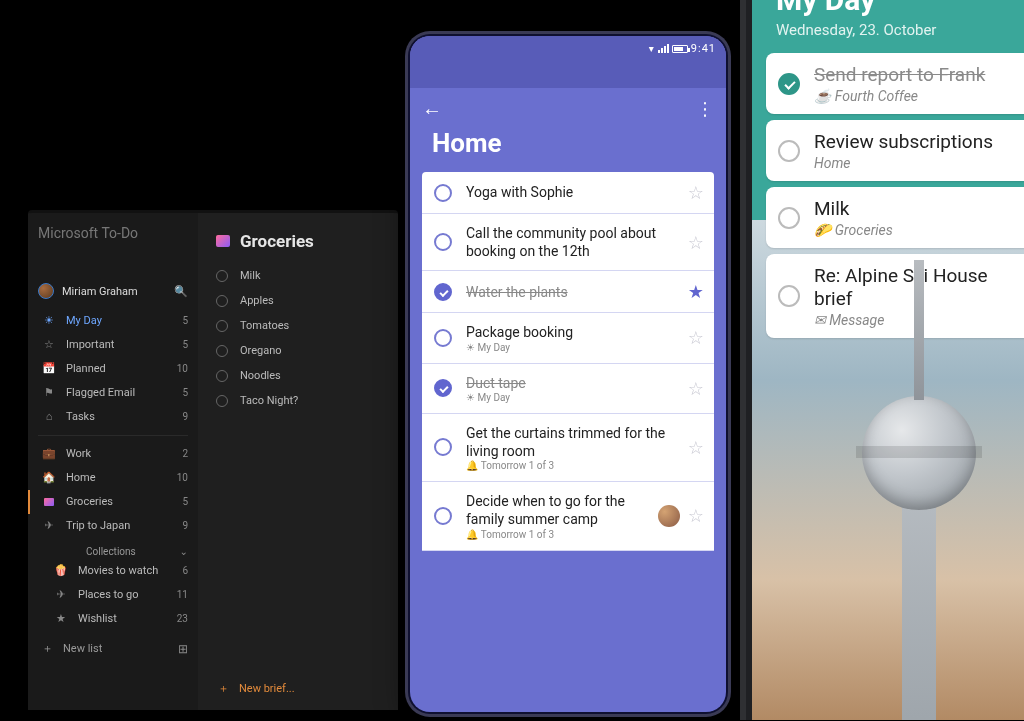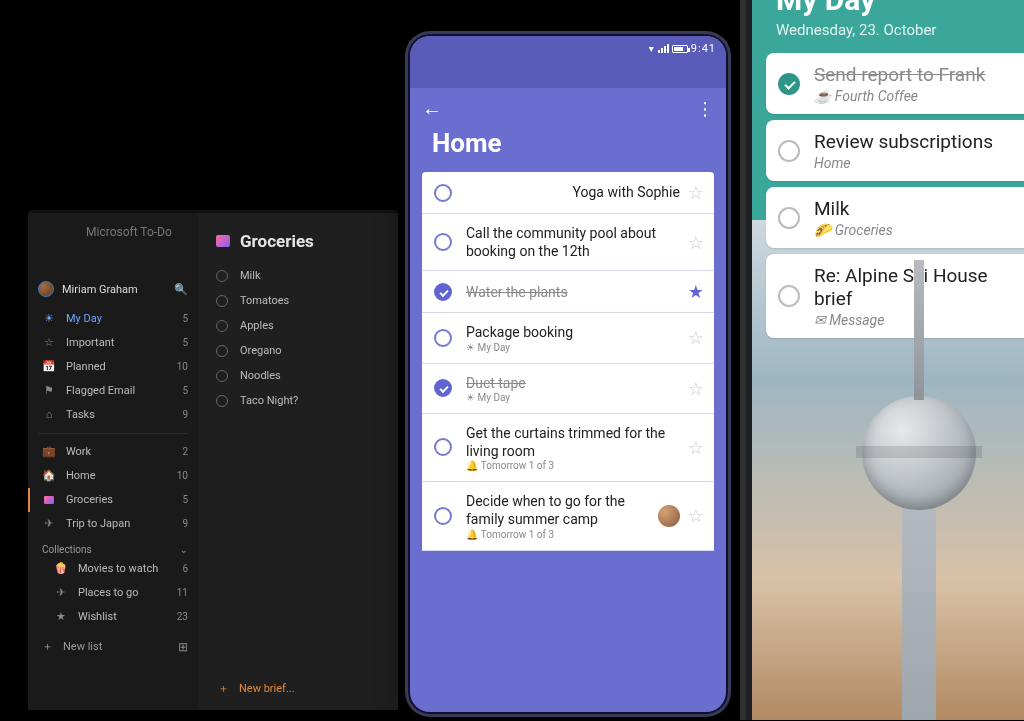--- a/index.html
+++ b/index.html
@@ -2,33 +2,33 @@
 <html><head>
 <meta charset="utf-8">
 <style>
 * { margin:0; padding:0; box-sizing:border-box; font-family:-apple-system,BlinkMacSystemFont,"Segoe UI",Roboto,sans-serif; -webkit-font-smoothing:antialiased; }
 body { width:1024px; height:721px; background:#000; overflow:hidden; position:relative; }
 
 
 .desktop-frame { position:absolute; left:28px; top:210px; width:370px; height:500px; background:#1a1a1a; color:#b7b7b7; font-size:11px; overflow:hidden; border-top:3px solid #111; border-radius:4px 4px 0 0; }
 .d-sidebar { width:170px; float:left; height:100%; background:#1a1a1a; padding-top:6px; }
 .d-main { margin-left:170px; height:100%; background:#1f1f1f; padding:14px 8px 0 12px; }
-.d-app-title { font-size:12px; color:#777; padding:6px 10px 10px 10px;margin-left:48px; }
+.d-app-title { font-size:14px; color:#777; padding:6px 10px 10px 10px; }
 .d-user-row { display:flex; align-items:center; padding:4px 10px 10px 10px;margin-top:28px; }
 .d-avatar { width:16px; height:16px; border-radius:50%; background:radial-gradient(circle at 30% 30%,#a86b3f,#5a3a20); margin-right:8px; flex:none; border:1.5px solid #3a7acb; }
 .d-user-name { flex:1; color:#ddd; font-size:11px; }
 .d-search-icon { color:#888; font-size:11px; }
 .d-nav-item { display:flex; align-items:center; padding:4px 10px 4px 14px; line-height:16px; cursor:pointer; }
 .d-nav-item .icon { width:14px; display:inline-flex; justify-content:center; margin-right:10px; font-size:11px; color:#888; }
 .d-nav-item .lbl { flex:1; font-size:11px; color:#bbb; }
 .d-nav-item .cnt { font-size:10px; color:#888; }
 .d-nav-item.active .lbl { color:#6ea7ff; }
 .d-nav-item.active .icon { color:#6ea7ff; }
 .d-nav-item.groceries-active { border-left:2px solid #e28a3b; padding-left:12px; }
-.d-section { padding:8px 10px 2px 14px; font-size:10px; color:#999; display:flex; align-items:flex-start; }
+.d-section { padding:8px 10px 2px 14px; font-size:10px; color:#999; display:flex; align-items:flex-start;margin-left:44px; }
 .d-section .chev { margin-left:auto; font-size:10px; color:#888; }
 .d-sep { height:1px; background:#2a2a2a; margin:6px 10px; }
 .d-newlist-row { display:flex; align-items:center; padding:10px 10px 4px 14px; color:#999; font-size:11px; }
 .d-newlist-row .plus { margin-right:10px; }
 .d-newlist-row .add-group { margin-left:auto; color:#888; font-size:12px; }
 .d-list-title-row { display:flex; align-items:center; padding:4px 6px 12px 6px; }
 .d-folder-icon { width:14px; height:12px; border-radius:2px; background:linear-gradient(135deg,#ff6b9d,#8b5cf6); margin-right:10px; flex:none; }
 .d-list-title { font-size:17px; font-weight:700; color:#e6e6e6; }
 .d-task-row { display:flex; align-items:center; padding:6px 6px; font-size:11px; color:#bbb; cursor:pointer; }
 .d-circle { width:12px; height:12px; border-radius:50%; border:1.5px solid #666; margin-right:12px; flex:none; }
@@ -40,21 +40,21 @@
 .android-screen { position:absolute; inset:2px; border-radius:20px; overflow:hidden; background:#6a6fcf; }
 .android-status { height:52px; background:#585cb8; position:relative; }
 .android-status .icons { position:absolute; right:10px; top:6px; color:#fff; font-size:11px; letter-spacing:1px; display:flex; align-items:center; gap:3px; }
 .android-topbar { height:40px; display:flex; align-items:center; padding:0 12px; color:#fff; }
 .android-back { font-size:20px; flex:none; }
 .android-topbar .spacer { flex:1; }
 .android-menu { font-size:18px; }
 .android-title { color:#fff; font-size:26px; font-weight:700; padding:0 16px 14px 22px; }
 .android-list { padding:0 0 0 0; }
 .a-task { background:#fff; margin:0 12px; display:flex; align-items:center; padding:10px 10px 10px 12px; font-size:14px; color:#222; border-bottom:1px solid #d4d6f2; }
-.a-task:first-of-type { border-radius:4px 4px 0 0;text-align:right; }
+.a-task:first-of-type { border-radius:4px 4px 0 0; }
 .a-circle { width:18px; height:18px; border-radius:50%; border:2px solid #767ad1; flex:none; margin-right:14px; }
 .a-circle.done { background:#6166cf; border-color:#6166cf; position:relative; }
 .a-circle.done::after { content:""; position:absolute; left:4px; top:5px; width:6px; height:3px; border-left:2px solid #fff; border-bottom:2px solid #fff; transform:rotate(-45deg); }
 .a-body { flex:1; }
 .a-title-line { line-height:1.3; }
 .a-title-line.done { text-decoration:line-through; color:#888; }
 .a-sub { font-size:10px; color:#888; margin-top:0; display:flex; align-items:center; gap:4px; }
 .a-star { color:#c9c9d3; font-size:18px; margin-left:8px; flex:none; }
 .a-star.on { color:#6166cf; }
 .a-avatar-sm { width:22px; height:22px; border-radius:50%; background:radial-gradient(circle at 30% 30%,#d4a373,#8a5a44); margin-left:6px; flex:none; }
@@ -180,25 +180,25 @@
       <span class="d-folder-icon"></span>
       <span class="d-list-title">Groceries</span>
     </div>
     <div id="d-tasks">
         <div class="d-task-row">
           <span class="d-circle"></span>
           <span>Milk</span>
         </div>
         <div class="d-task-row">
           <span class="d-circle"></span>
+          <span>Apples</span>
+        </div>
+        <div class="d-task-row">
+          <span class="d-circle"></span>
           <span>Tomatoes</span>
-        </div>
-        <div class="d-task-row">
-          <span class="d-circle"></span>
-          <span>Apples</span>
         </div>
         <div class="d-task-row">
           <span class="d-circle"></span>
           <span>Oregano</span>
         </div>
         <div class="d-task-row">
           <span class="d-circle"></span>
           <span>Noodles</span>
         </div>
         <div class="d-task-row">

